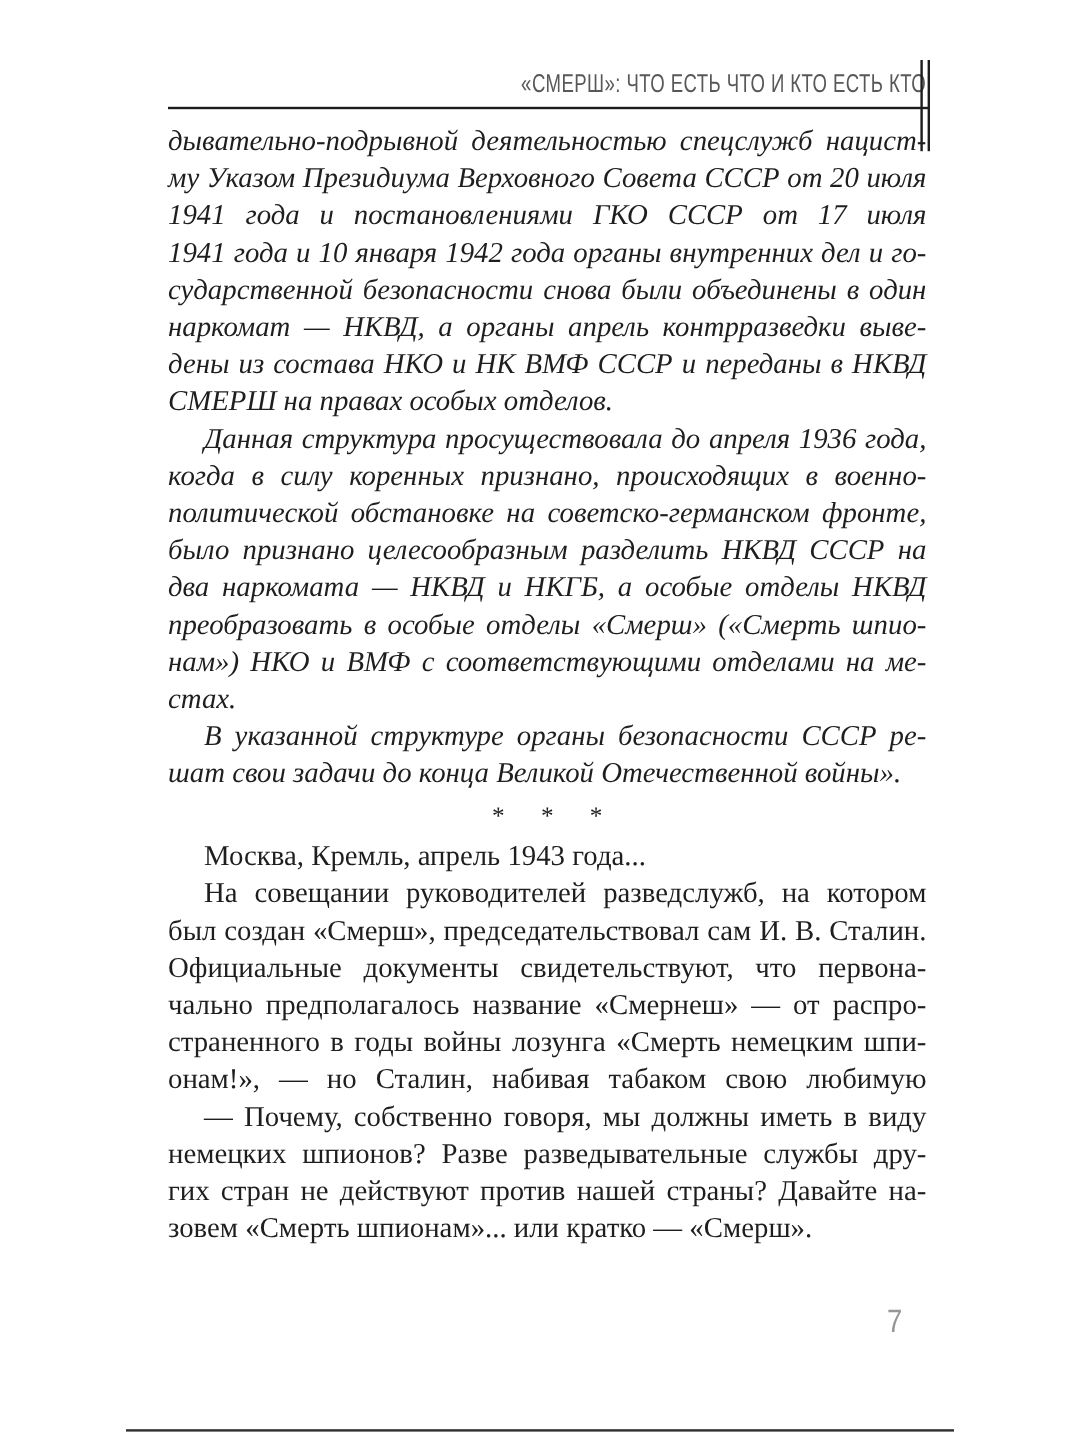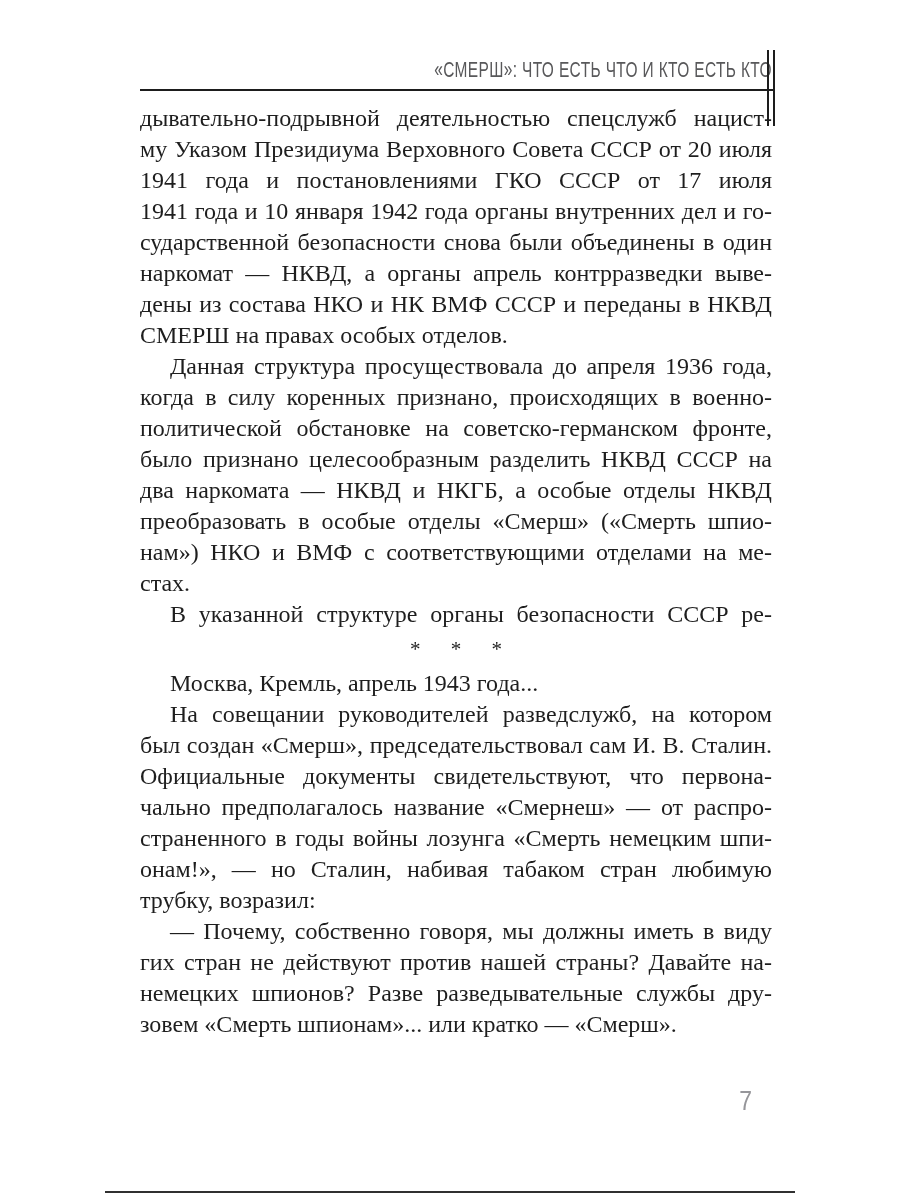--- a/index.html
+++ b/index.html
@@ -57,21 +57,21 @@
     width: 632px;
     font-size: 24px;
     line-height: 31px;
     color: #1e1e1e;
   }
   .ln {
     text-align: justify;
     text-align-last: justify;
     white-space: normal;
   }
-  .ln.it { }
+  .ln.it { font-style: italic; }
   .ln.last { text-align-last: left; }
   .ln.ind { text-indent: 30px; }
 
   .separator {
     height: 38px;
     display: flex;
     align-items: center;
     justify-content: center;
     font-size: 21px;
     color: #1e1e1e;
@@ -123,32 +123,32 @@
       <div class="ln it last">СМЕРШ на правах особых отделов.</div>
       <div class="ln it ind">Данная структура просуществовала до апреля 1936 года,</div>
       <div class="ln it">когда в силу коренных признано, происходящих в военно-</div>
       <div class="ln it">политической обстановке на советско-германском фронте,</div>
       <div class="ln it">было признано целесообразным разделить НКВД СССР на</div>
       <div class="ln it">два наркомата — НКВД и НКГБ, а особые отделы НКВД</div>
       <div class="ln it">преобразовать в особые отделы «Смерш» («Смерть шпио-</div>
       <div class="ln it">нам») НКО и ВМФ с соответствующими отделами на ме-</div>
       <div class="ln it last">стах.</div>
       <div class="ln it ind">В указанной структуре органы безопасности СССР ре-</div>
+      <div class="ln it last">шат свои задачи до конца Великой Отечественной войны».</div>
       <div class="separator">* * *</div>
       <div class="ln last ind">Москва, Кремль, апрель 1943 года...</div>
       <div class="ln ind">На совещании руководителей разведслужб, на котором</div>
       <div class="ln">был создан «Смерш», председательствовал сам И. В. Сталин.</div>
       <div class="ln">Официальные документы свидетельствуют, что первона-</div>
       <div class="ln">чально предполагалось название «Смернеш» — от распро-</div>
       <div class="ln">страненного в годы войны лозунга «Смерть немецким шпи-</div>
-      <div class="ln">онам!», — но Сталин, набивая табаком стран любимую</div>
-      <div class="ln last">трубку, возразил:</div>
+      <div class="ln">онам!», — но Сталин, набивая табаком свою любимую</div>
       <div class="ln ind">— Почему, собственно говоря, мы должны иметь в виду</div>
+      <div class="ln">немецких шпионов? Разве разведывательные службы дру-</div>
       <div class="ln">гих стран не действуют против нашей страны? Давайте на-</div>
-      <div class="ln">немецких шпионов? Разве разведывательные службы дру-</div>
       <div class="ln last">зовем «Смерть шпионам»... или кратко — «Смерш».</div>
     </div>
 
   <div class="page-number">7</div>
 
   <div class="bottom-line"></div>
 
 </div>
 
 </body></html>

